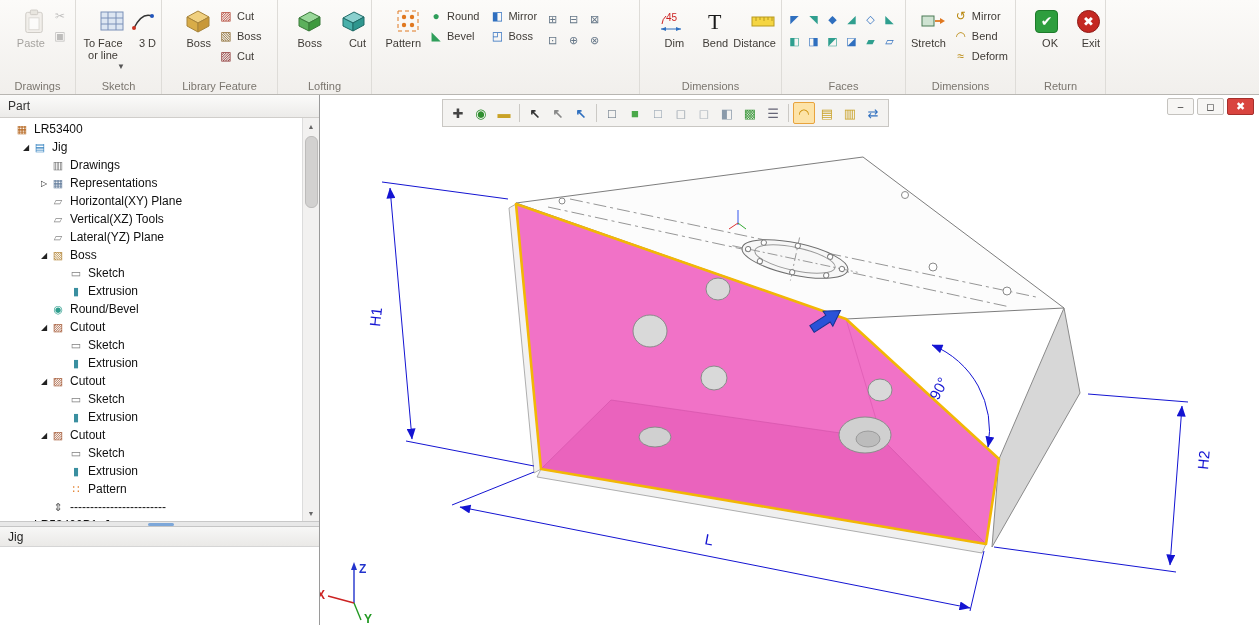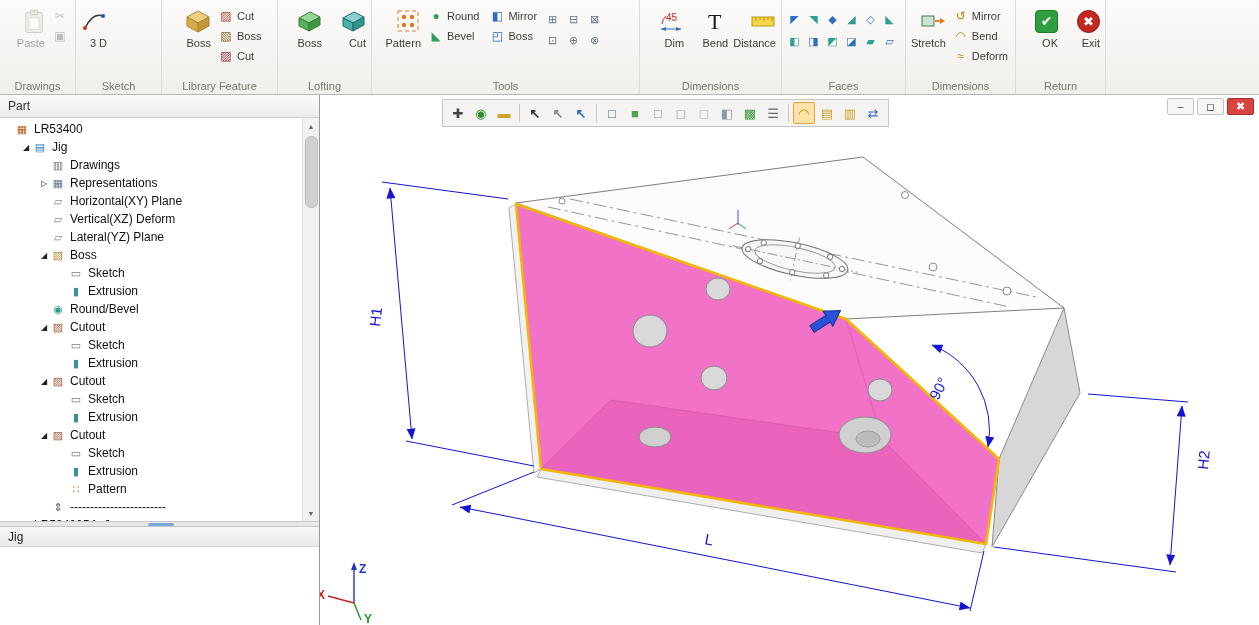--- a/index.html
+++ b/index.html
@@ -95,20 +95,30 @@
             <span class="sic" style="color:#777">✂</span>
           </div>
         <div class="rsmall disabled">
             <span class="sic" style="color:#777">▣</span>
           </div>
       </div>
       <div class="rgname">Drawings</div>
     </div>
 
     <div class="rgroup" style="width:86px">
+      <div class="rlarge" style="width:50px">
+        <span class="ric">
+          <svg width="26" height="26" viewBox="0 0 26 26">
+              <rect x="2" y="4" width="22" height="18" fill="#dde6f2" stroke="#7a90b8"></rect>
+              <path d="M2 10h22M2 16h22M9 4v18M17 4v18" stroke="#7a90b8" fill="none"></path>
+            </svg>
+        </span>
+        <span class="rlabel">To Face or line</span>
+          <span class="drop">▼</span>
+      </div>
       <div class="rlarge" style="width:28px">
         <span class="ric">
           <svg width="26" height="26" viewBox="0 0 26 26">
               <path d="M4 20 Q 12 4 22 8" fill="none" stroke="#333" stroke-width="1.5"></path>
               <circle cx="4" cy="20" r="2" fill="#cc3322"></circle>
               <circle cx="22" cy="8" r="2" fill="#2255bb"></circle>
             </svg>
         </span>
         <span class="rlabel">3 D</span>
       </div>
@@ -213,21 +223,20 @@
           <span class="fbtn">
             <span style="color: rgb(102, 119, 136);">⊡</span>
           </span>
           <span class="fbtn">
             <span style="color: rgb(102, 119, 136);">⊕</span>
           </span>
           <span class="fbtn">
             <span style="color: rgb(102, 119, 136);">⊗</span>
           </span>
         </div>
-      <div class="rgname">Tools</div>
     </div>
 
     <div class="rgroup" style="width:142px">
       <div class="rlarge">
         <span class="ric">
           <svg width="26" height="26" viewBox="0 0 26 26">
               <line x1="3" y1="21" x2="23" y2="21" stroke="#2f6fbf"></line>
               <polygon points="3,21 8,19 8,23" fill="#2f6fbf"></polygon>
               <polygon points="23,21 18,19 18,23" fill="#2f6fbf"></polygon>
               <path d="M4 16 A 12 12 0 0 1 8 8" stroke="#cc2222" fill="none"></path>
@@ -374,21 +383,21 @@
             <span class="tlabel">Representations</span>
           </div>
           <div class="trow" style="padding-left: 38px;">
             <span class="texp"></span>
             <span class="tico" style="color: rgb(138, 138, 138);">▱</span>
             <span class="tlabel">Horizontal(XY) Plane</span>
           </div>
           <div class="trow" style="padding-left: 38px;">
             <span class="texp"></span>
             <span class="tico" style="color: rgb(138, 138, 138);">▱</span>
-            <span class="tlabel">Vertical(XZ) Deform</span>
+            <span class="tlabel">Vertical(XZ) Tools</span>
           </div>
           <div class="trow" style="padding-left: 38px;">
             <span class="texp"></span>
             <span class="tico" style="color: rgb(138, 138, 138);">▱</span>
             <span class="tlabel">Lateral(YZ) Plane</span>
           </div>
           <div class="trow" style="padding-left: 38px;">
             <span class="texp">◢</span>
             <span class="tico" style="color: rgb(176, 128, 48);">▧</span>
             <span class="tlabel">Boss</span>

